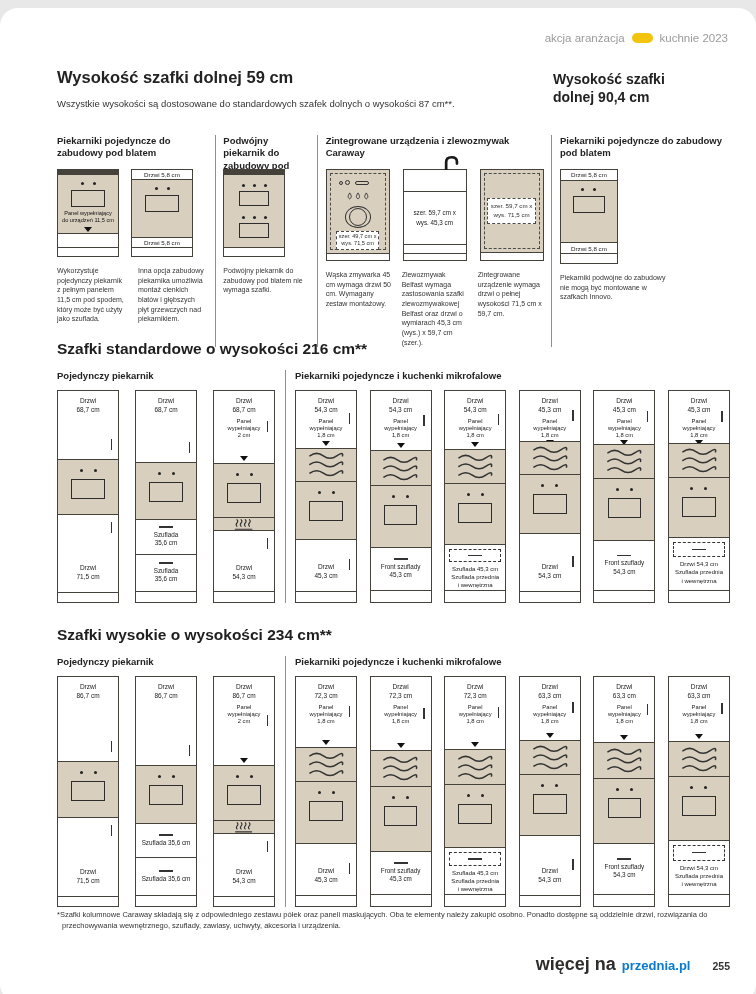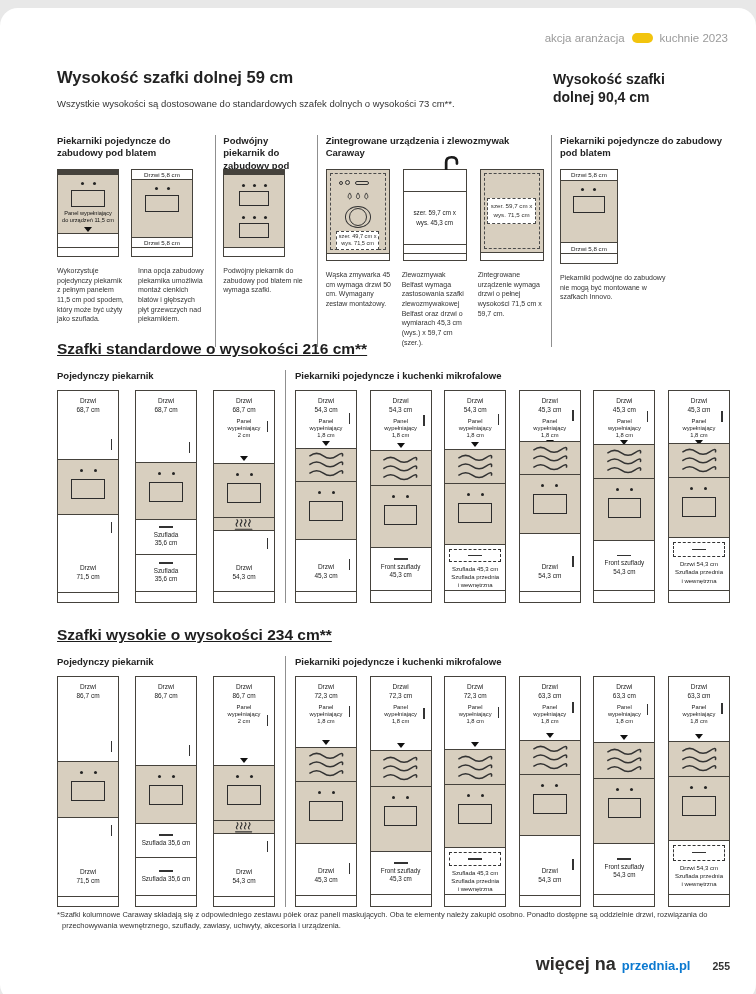--- a/index.html
+++ b/index.html
@@ -27,21 +27,21 @@
   .cabs { display:flex; }
   .colA .cabs { gap:12px; } .colC .cabs { gap:13px; }
   .caps { display:flex; margin-top:9px; }
   .colA .caps { gap:12px; } .colC .caps { gap:10px; }
   .caps p { flex:1; font-size:7px; line-height:1.38; color:#333; }
   .colB .caps p { flex:none; width:84px; } .colD .caps p { flex:none; width:110px; }
 
   
   .secrow { position:absolute; left:57px; width:673px; }
   .s216 { top:332px; } .s234 { top:618px; }
-  .secrow h2 { font-size:15.5px; font-weight:bold; color:#1e1e1e;text-decoration:underline; }
+  .secrow h2 { font-size:15.5px; font-weight:bold; color:#1e1e1e; }
   .groups { display:flex; margin-top:12px; align-items:stretch; }
   .grpL { width:220px; } .grpR { flex:1; margin-left:9px; }
   .groups .vdiv { margin-left:8px; }
   .groups h4 { font-size:9.5px; font-weight:bold; margin-bottom:9px; color:#222; }
   .gl { gap:16px; } .gr { justify-content:space-between; }
 
   
   .cab { position:relative; display:flex; flex-direction:column; border:1.5px solid var(--ln);
          background:#fff; flex:0 0 auto; }
   .seg { position:relative; display:flex; flex-direction:column; align-items:center; min-height:0; }
@@ -126,21 +126,21 @@
 
 <div class="page">
 
   <div class="hdr">
     <span>akcja aranżacja</span>
     <span class="pill"></span>
     <span>kuchnie 2023</span>
   </div>
 
   <h1 class="title">Wysokość szafki dolnej 59 cm</h1>
-  <p class="sub">Wszystkie wysokości są dostosowane do standardowych szafek dolnych o wysokości 73 cm**.</p>
+  <p class="sub">Wszystkie wysokości są dostosowane do standardowych szafek dolnych o wysokości 87 cm**.</p>
   <h2 class="rtitle">Wysokość szafki dolnej 90,4 cm</h2>
 
   <div class="row1">
     <div class="col colA">
       <h3>Piekarniki pojedyncze do zabudowy pod blatem</h3>
       <div class="cabs" id="cabsA">
           <div class="cab" style="width: 62px; height: 88px;">
             <div class="seg sg-counter" style="flex: 4 1 0px;"></div>
             <div class="seg sg-oven small" style="flex: 62 1 0px;">
               <div class="dots">

